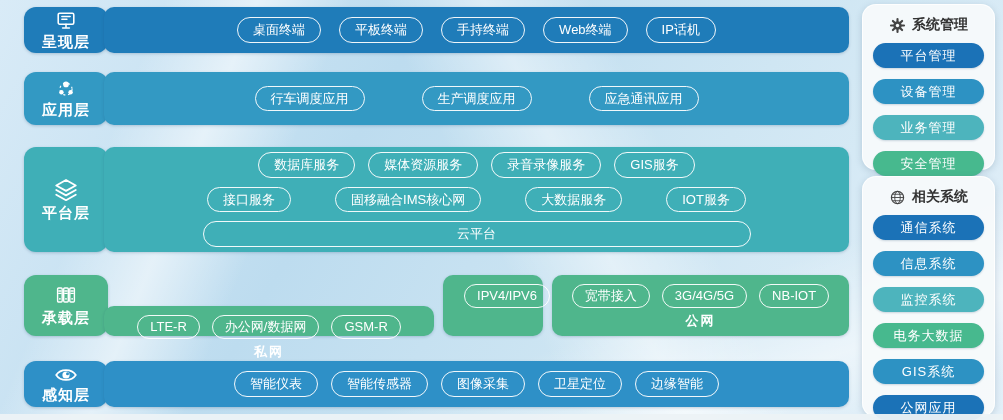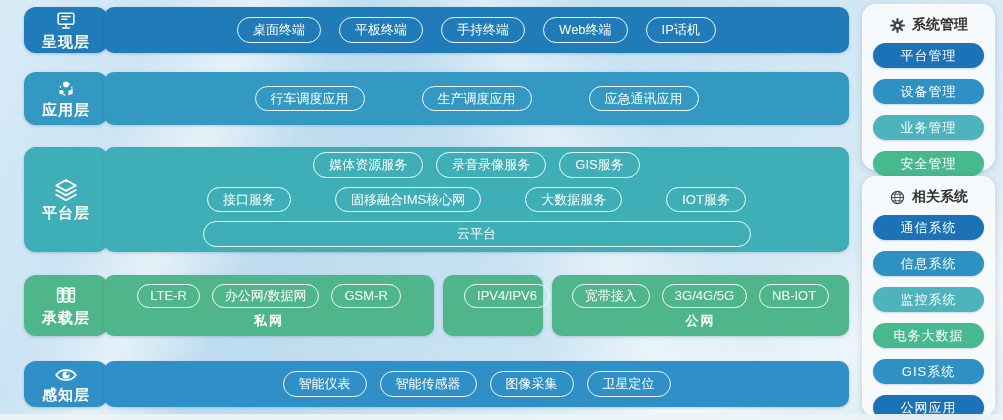--- a/index.html
+++ b/index.html
@@ -41,21 +41,21 @@
     color:#fff;font-size:13px;line-height:1.35;padding:3px 15px;white-space:nowrap;
   }
   .pill.sm{padding:2px 12px;}
   .pill.wide{width:516px;}
   
   .groups{background:none;box-shadow:none;gap:9px;align-items:stretch;justify-content:flex-start;}
   .group{
     border-radius:10px;display:flex;flex-direction:column;align-items:center;
     padding-top:9px;box-sizing:border-box;box-shadow:0 1px 3px rgba(30,70,110,.22);
   }
-  .group-w1{width:330px;} .group-w2{width:100px;padding-left:28px;} .group-w3{flex:1;}
+  .group-w1{width:330px;margin-top:31px;} .group-w2{width:100px;padding-left:28px;} .group-w3{flex:1;}
   .group-label{color:#fff;font-size:13px;font-weight:700;letter-spacing:2px;margin-top:4px;}
   
   .panel{
     position:absolute;left:862px;width:133px;box-sizing:border-box;
     background:rgba(247,250,251,.94);border:1px solid rgba(255,255,255,.9);
     border-radius:14px;box-shadow:0 2px 7px rgba(60,90,120,.22);
     padding:9px 10px;display:flex;flex-direction:column;
   }
   .panel-1{top:4px;height:166px;}
   .panel-2{top:176px;height:241px;}
@@ -119,20 +119,21 @@
       <svg width="26" height="26" viewBox="0 0 24 24" fill="none" stroke="#fff" stroke-width="1.7" stroke-linejoin="round" stroke-linecap="round">
         <polygon points="12,2.8 21,7.8 12,12.8 3,7.8"></polygon>
         <polyline points="3,12 12,17 21,12"></polyline>
         <polyline points="3,16.4 12,21.4 21,16.4"></polyline>
       </svg>
     </span>
     <span class="ltext">平台层</span>
   </div>
   <div class="layer-row r3 col" style="background: rgb(63, 175, 183);">
     <div class="pill-line g13">
+      <span class="pill">数据库服务</span>
       <span class="pill">媒体资源服务</span>
       <span class="pill">录音录像服务</span>
       <span class="pill">GIS服务</span>
     </div>
     <div class="pill-line g44">
       <span class="pill">接口服务</span>
       <span class="pill">固移融合IMS核心网</span>
       <span class="pill">大数据服务</span>
       <span class="pill">IOT服务</span>
     </div>
@@ -187,20 +188,21 @@
         <circle cx="13.5" cy="8.7" r="1.5" fill="#2e90c7"></circle>
       </svg>
     </span>
     <span class="ltext">感知层</span>
   </div>
   <div class="layer-row r5 pill-line g13" style="background: rgb(46, 144, 199);">
     <span class="pill">智能仪表</span>
     <span class="pill">智能传感器</span>
     <span class="pill">图像采集</span>
     <span class="pill">卫星定位</span>
+    <span class="pill">边缘智能</span>
   </div>
 
   <div class="panel panel-1">
     <div class="panel-header">
       <span>
         <svg width="17" height="17" viewBox="0 0 24 24">
           <g stroke="#444" stroke-width="3" stroke-linecap="round">
             <path d="M18 12h3.2M16.24 16.24l2.26 2.26M12 18v3.2M7.76 16.24l-2.26 2.26M6 12H2.8M7.76 7.76L5.5 5.5M12 6V2.8M16.24 7.76l2.26-2.26"></path>
           </g>
           <circle cx="12" cy="12" r="6" fill="#444"></circle>

